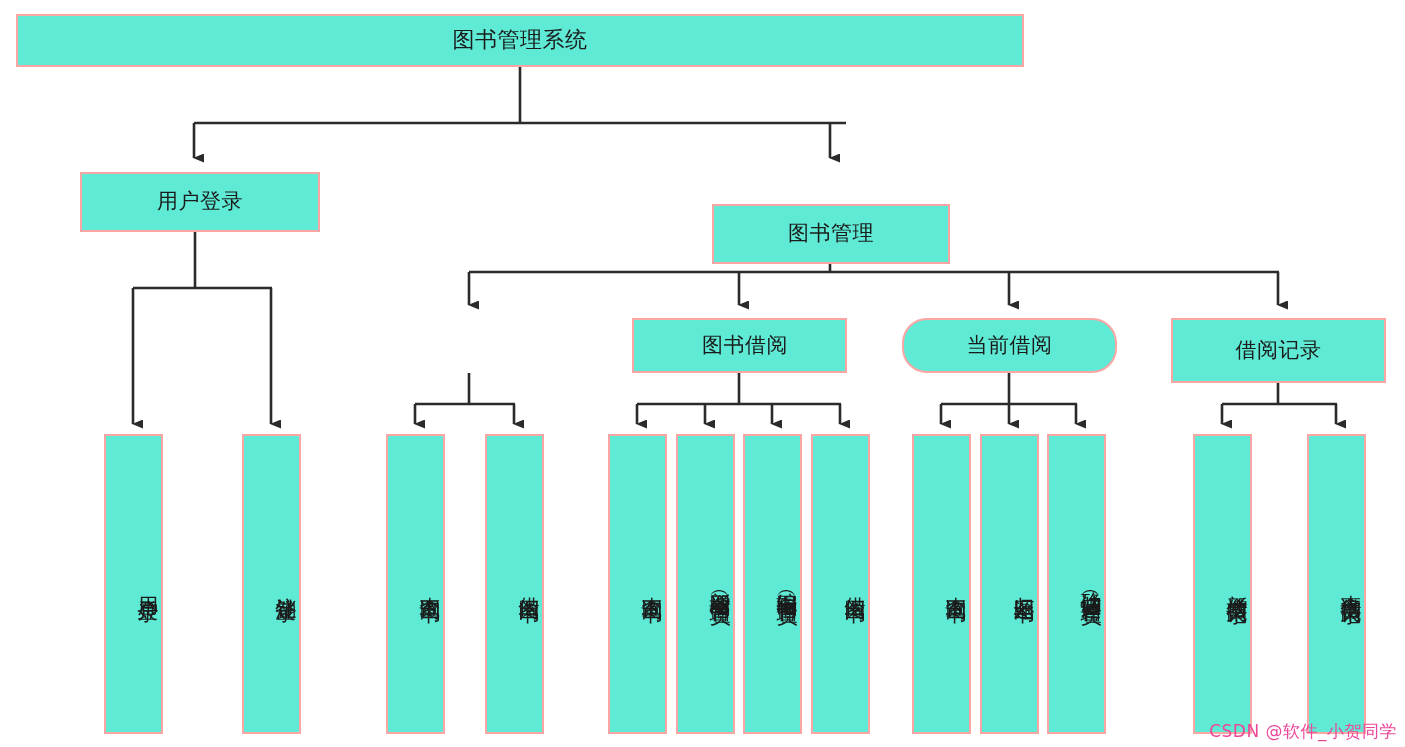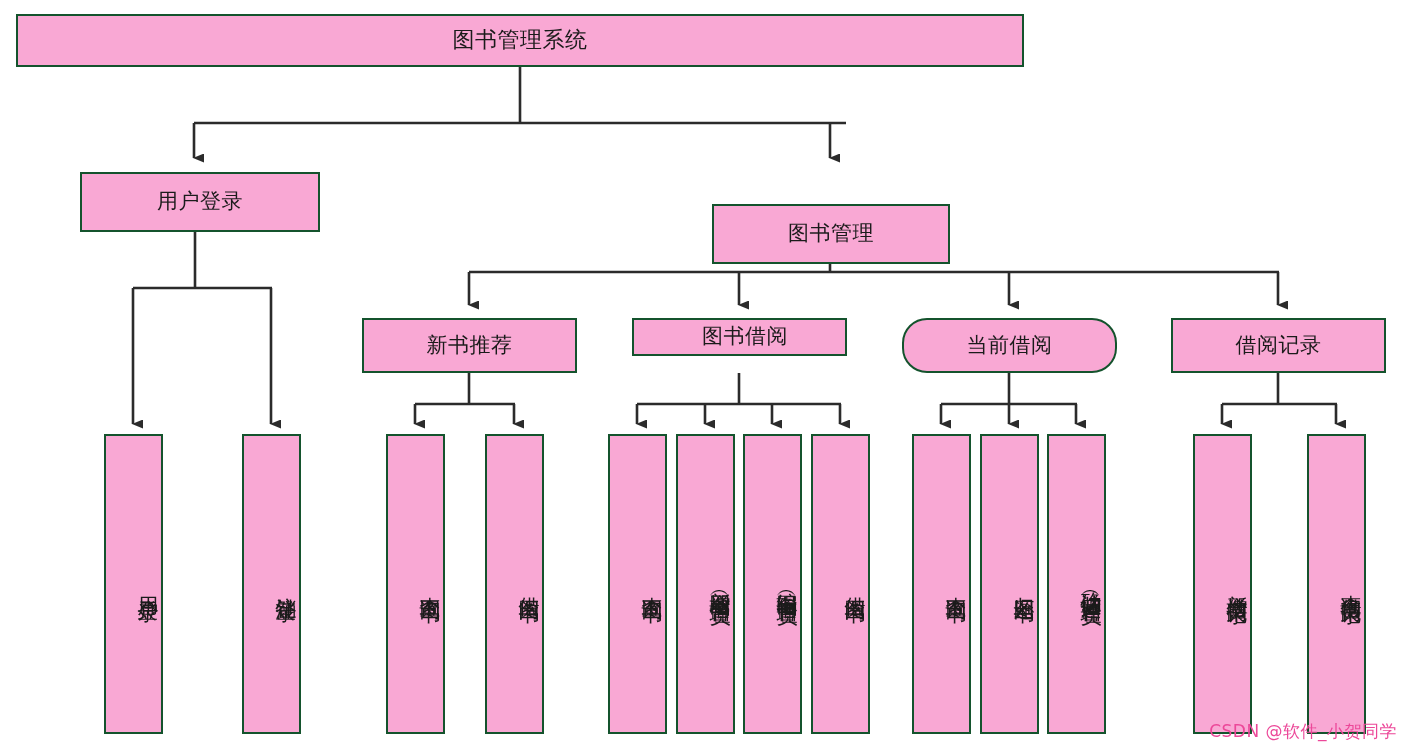--- a/index.html
+++ b/index.html
@@ -22,22 +22,22 @@
     position: absolute;
     left: 0;
     top: 0;
     width: 1405px;
     height: 747px;
     pointer-events: none;
   }
   .node {
     position: absolute;
     box-sizing: border-box;
-    border: 2px solid #14532d;
-    background: #f9a8d4;
+    border: 2px solid #fca5a5;
+    background: #5eead4;
     display: flex;
     align-items: center;
     justify-content: center;
     color: #1b1b1b;
     z-index: 2;
   }
   .node.horiz {
     font-size: 21px;
     line-height: 1.2;
     letter-spacing: 0.5px;
@@ -133,30 +133,27 @@
     <span>图书管理系统</span>
   </div>
 
   <div class="node horiz" style="left:80px; top:172px; width:240px; height:60px;">
     <span>用户登录</span>
   </div>
   <div class="node horiz" style="left:712px; top:172px; width:238px; height:60px;margin-top:32px;">
     <span>图书管理</span>
   </div>
 
-  <div class="node horiz" style="left:362px; top:318px; width:215px; height:55px;">
-    <span>新书推荐</span>
-  </div>
-  <div class="node horiz" style="left:632px; top:318px; width:215px; height:38px;padding-left:11px;">
+  <div class="node horiz" style="left:632px; top:318px; width:215px; height:55px;padding-left:11px;">
     <span>图书借阅</span>
   </div>
   <div class="node horiz" style="left:902px; top:318px; width:215px; height:55px;border-radius:25px;">
     <span>当前借阅</span>
   </div>
-  <div class="node horiz" style="left:1171px; top:318px; width:215px; height:55px;">
+  <div class="node horiz" style="left:1171px; top:318px; width:215px; height:65px;">
     <span>借阅记录</span>
   </div>
 
   <div class="node vert" style="left:104px; top:434px; width:59px; height:300px;">
     <span class="vtext">用户登录</span>
   </div>
   <div class="node vert" style="left:242px; top:434px; width:59px; height:300px;">
     <span class="vtext">注销登录</span>
   </div>
 

